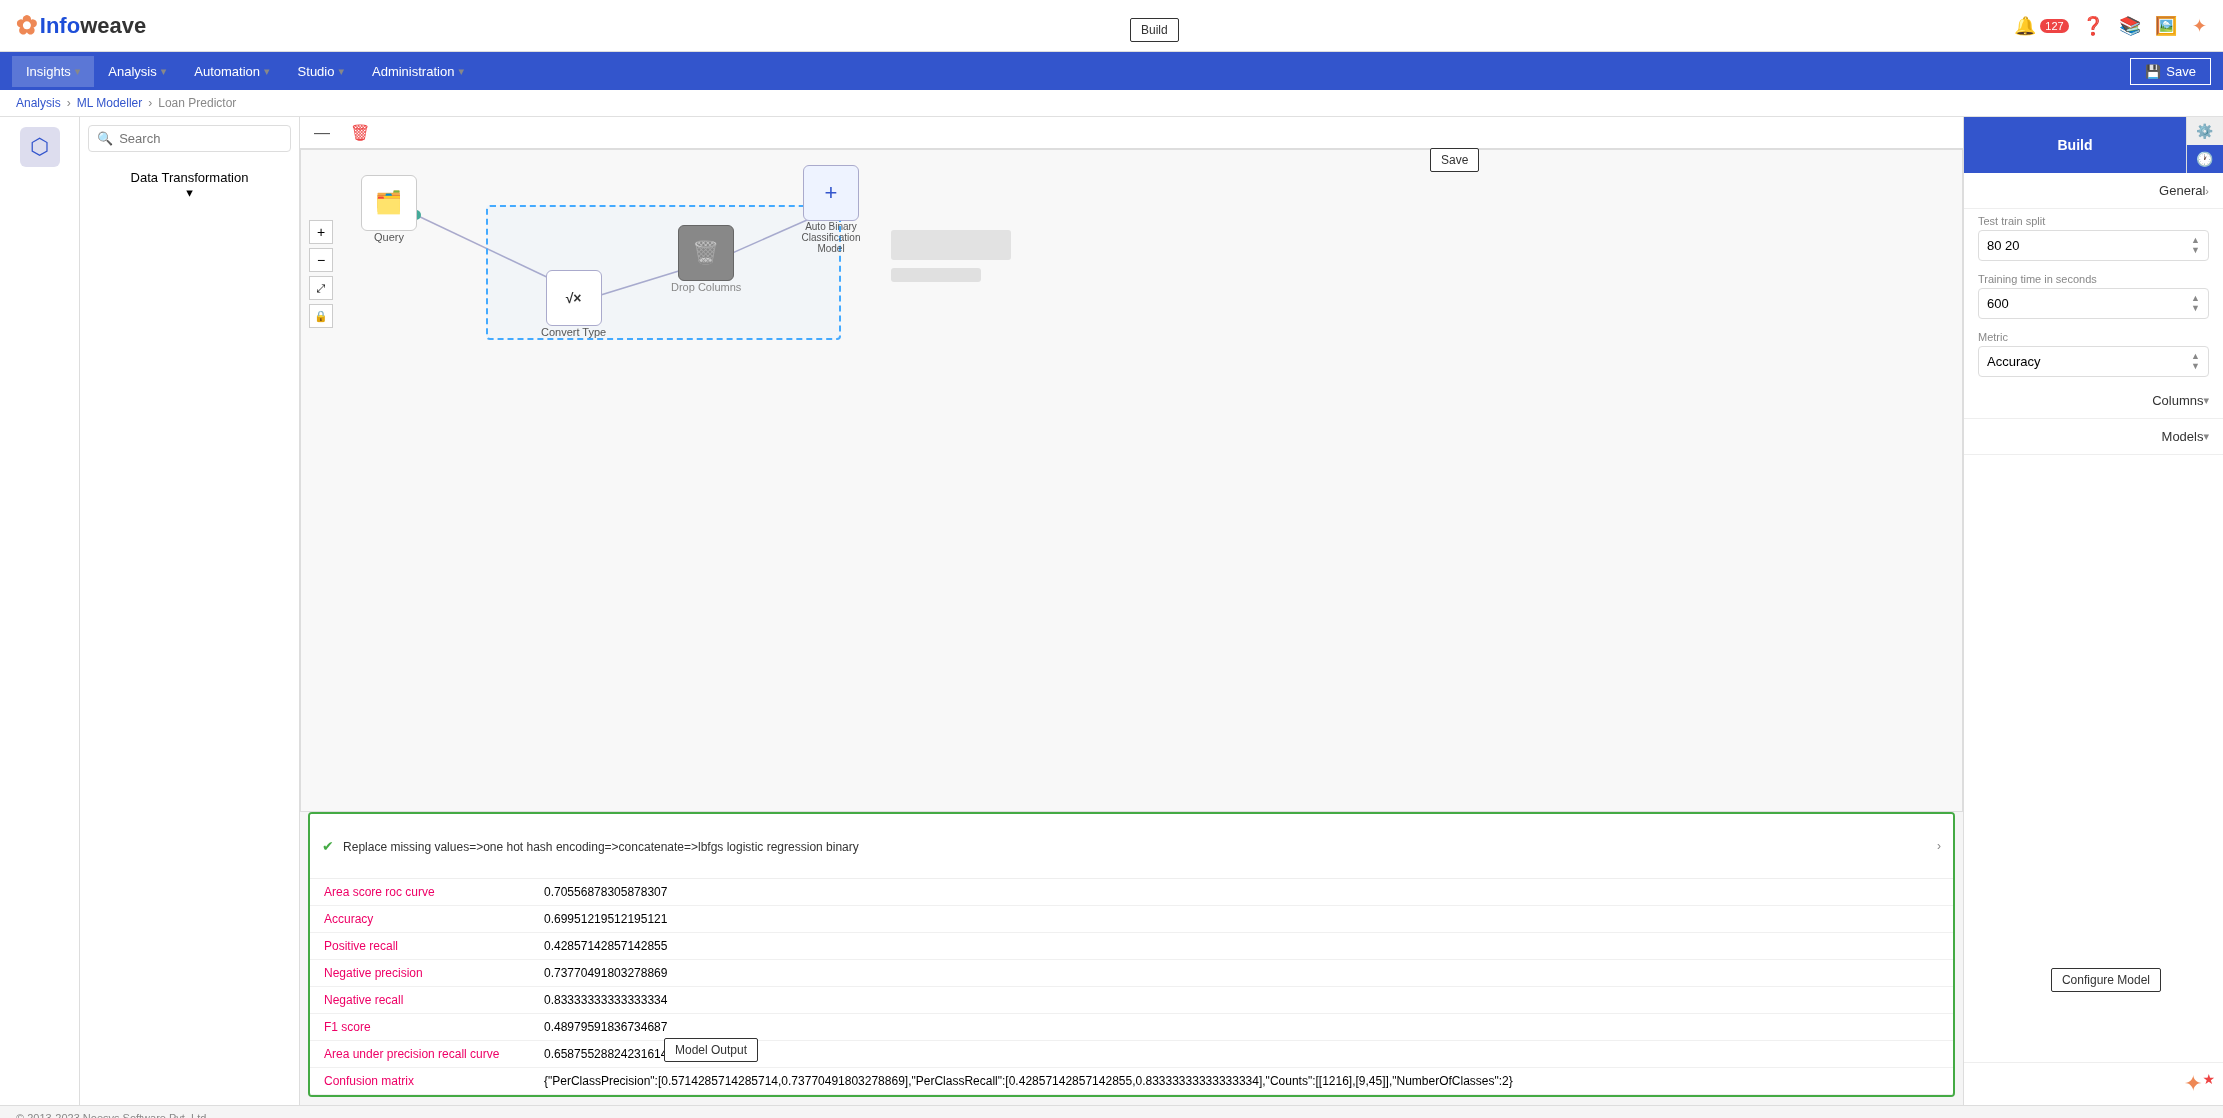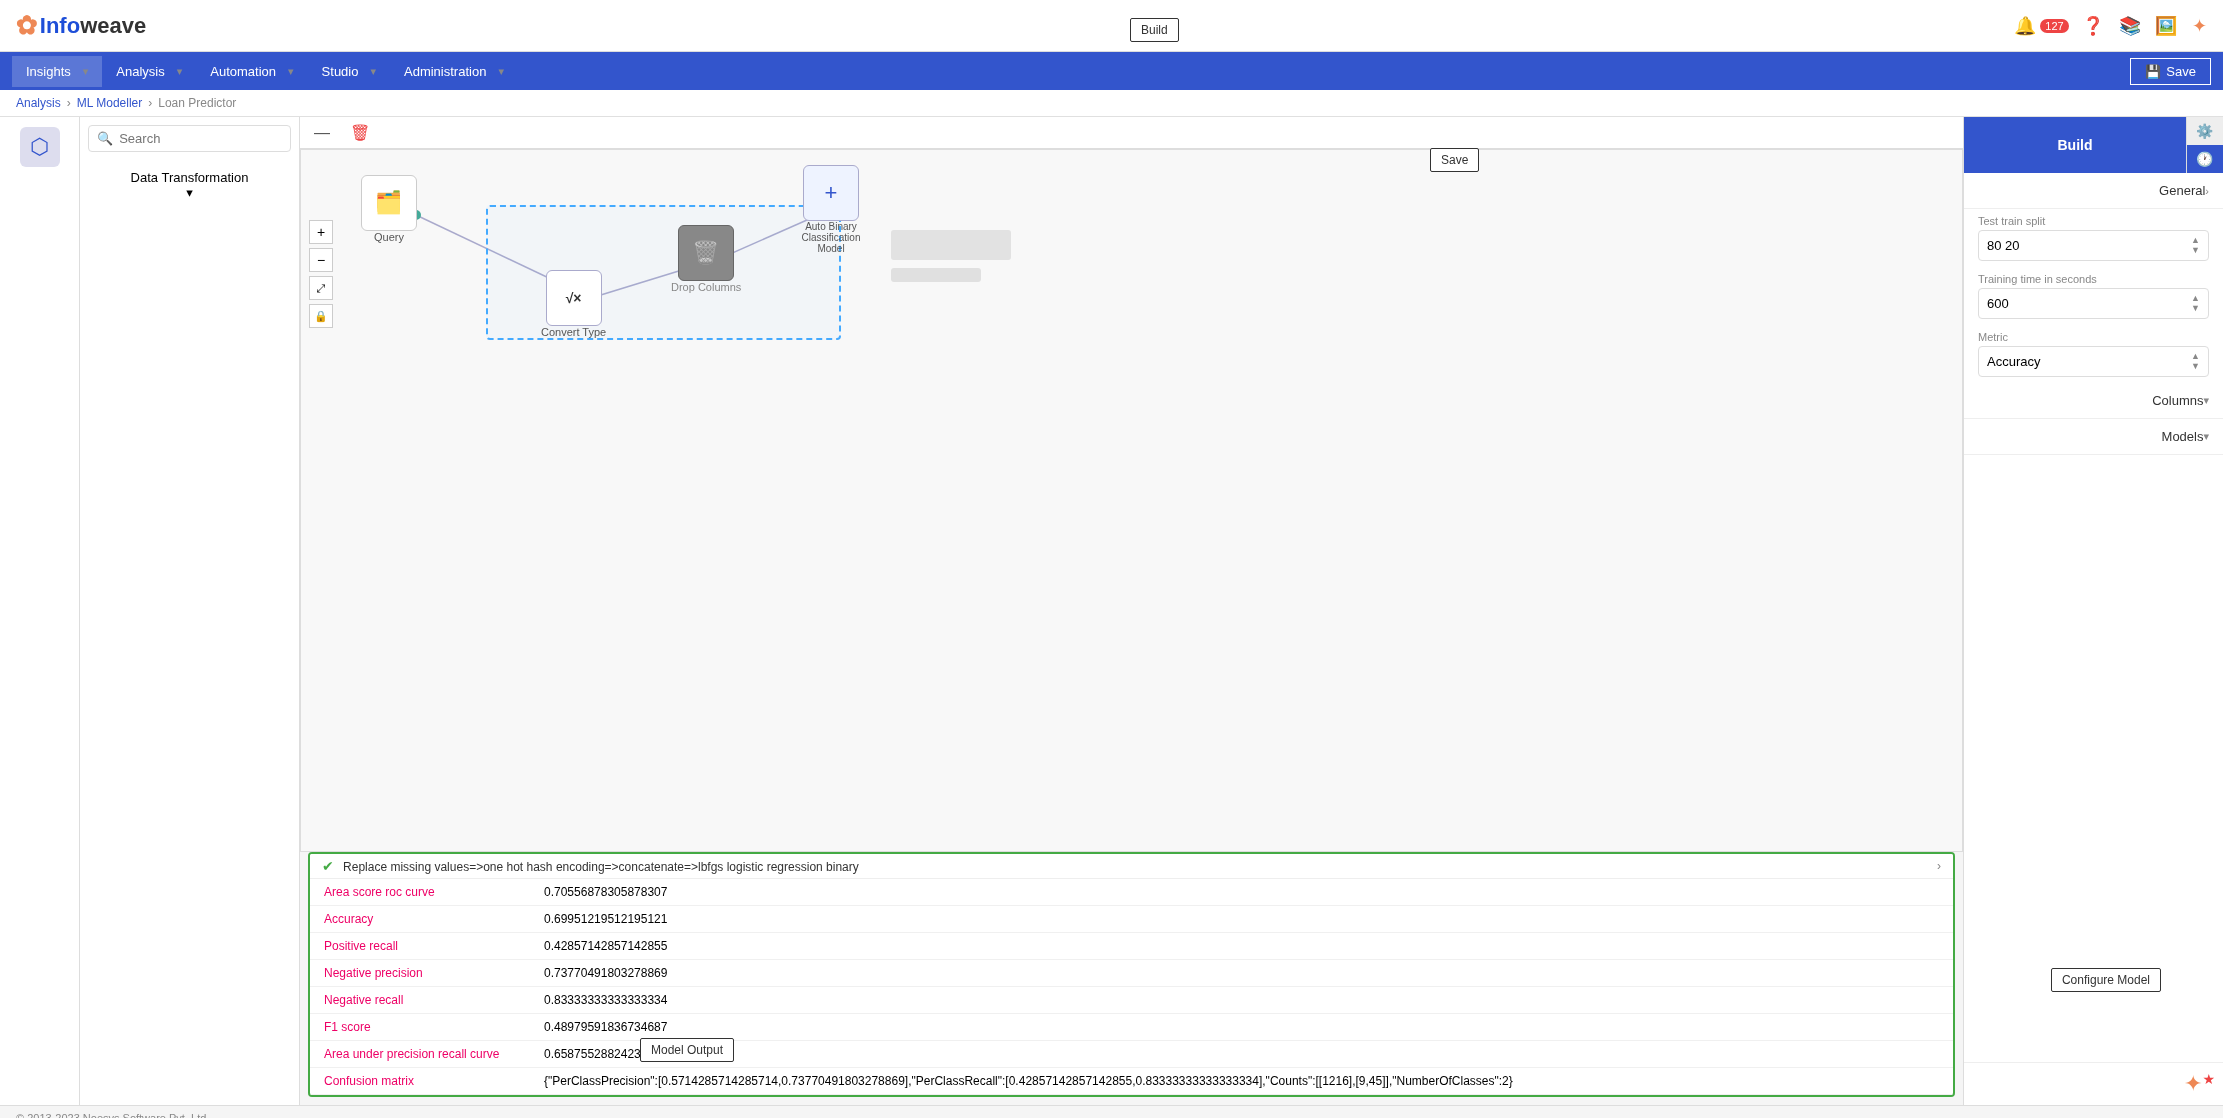--- a/index.html
+++ b/index.html
@@ -49,21 +49,21 @@
       padding: 0 12px;
       height: 38px;
     }
     .nav-item {
       color: #fff;
       padding: 8px 14px;
       font-size: 13px;
       cursor: pointer;
       display: flex;
       align-items: center;
-      gap: 12px;
+      gap: 4px;
     }
     .nav-item.active { background: rgba(255,255,255,0.2); }
     .save-btn {
       margin-left: auto;
       background: #3355cc;
       border: 1px solid #fff;
       color: #fff;
       padding: 5px 14px;
       cursor: pointer;
       font-size: 13px;
@@ -202,21 +202,21 @@
       border: 2px solid #4a4;
       margin: 0 8px 8px 8px;
       border-radius: 4px;
       overflow: auto;
       max-height: 290px;
     }
     .model-output-header {
       display: flex;
       align-items: center;
       justify-content: space-between;
-      padding: 4px 12px;
+      padding: 24px 12px;
       background: #fff;
       border-bottom: 1px solid #eee;
       font-size: 12px;
       color: #333;
     }
     .model-output-check {
       color: #4a4;
       font-size: 14px;
       margin-right: 6px;
     }
@@ -622,16 +622,16 @@
     </div>
 
   </div>
 
   <div class="footer">
     <span>© 2013-2023 Noesys Software Pvt. Ltd.</span>
   </div>
 
   <div class="callout" style="top:18px; left:1130px;">Build</div>
   <div class="callout" style="top:148px; left:1430px;">Save</div>
-  <div class="callout" style="bottom:68px; left:640px;">Model Output</div>
+  <div class="callout" style="bottom:68px; left:664px;">Model Output</div>
   <div class="callout" style="bottom:138px; right:62px;">Configure Model</div>
 
 </div>
 
 </body></html>

